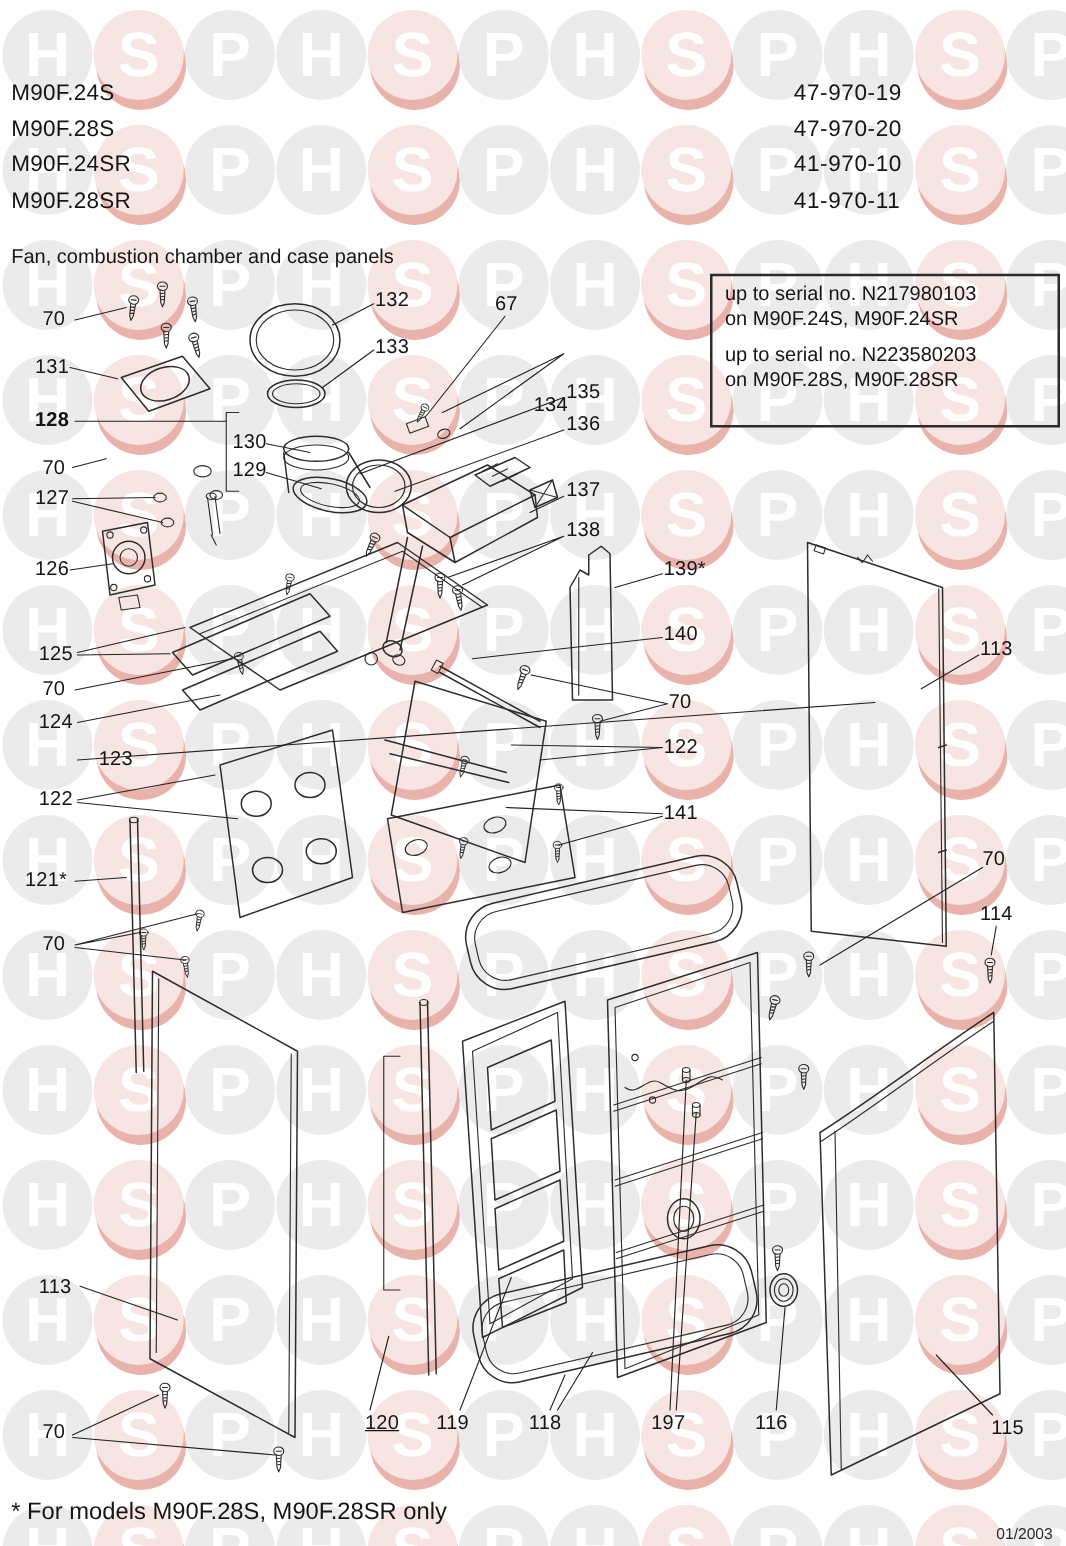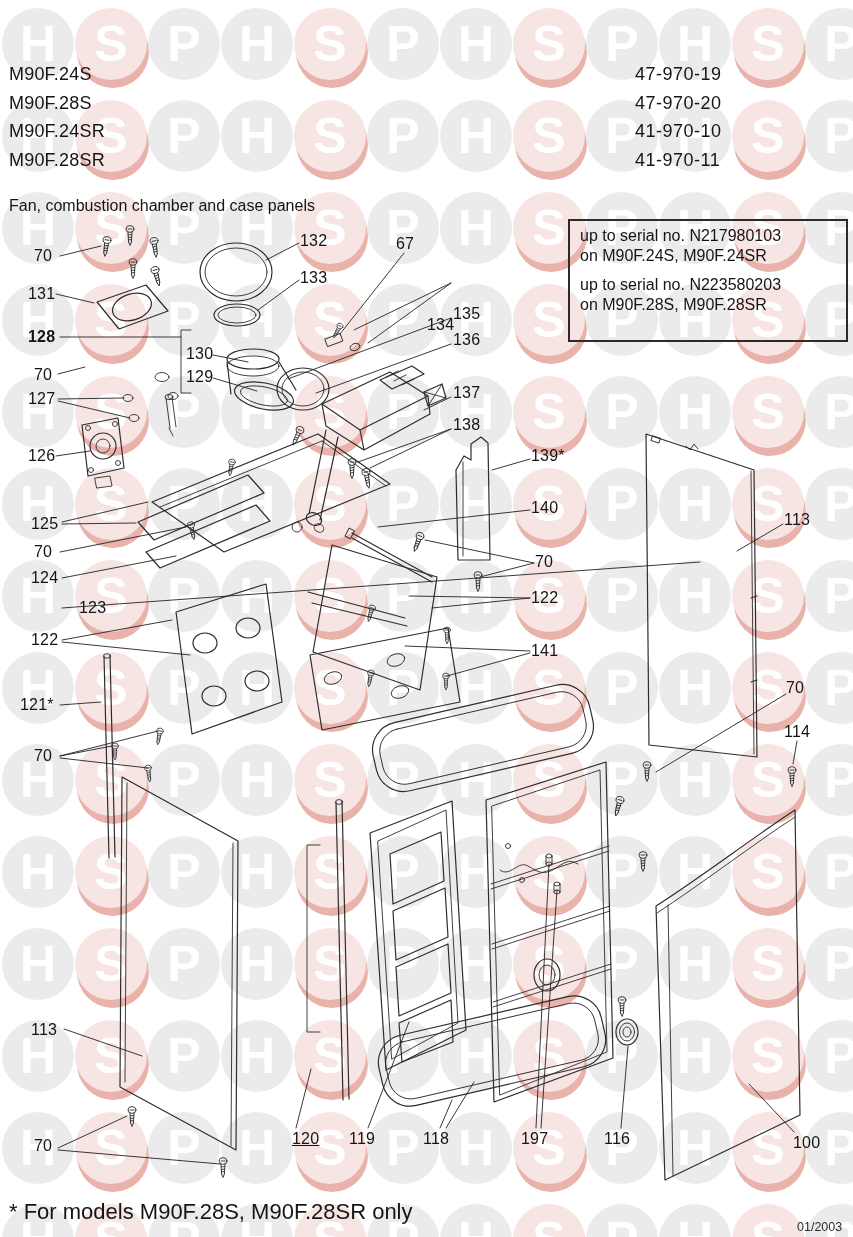--- a/index.html
+++ b/index.html
@@ -22,21 +22,21 @@
   .txt{position:absolute;z-index:2;white-space:nowrap;}
   .hdr-row{position:absolute;left:0;top:0;height:29px;}
   .hdr-name{position:absolute;left:9px;font-size:18px;letter-spacing:0.2px;}
   .hdr-code{position:absolute;left:635px;font-size:18px;letter-spacing:0.5px;}
   .page-title{left:9px;top:197px;font-size:16px;}
   .serial-box{position:absolute;left:568px;top:219px;width:258px;z-index:2;
     border:2px solid #2b2b2b;padding:5px 8px 7px 10px;background:transparent;}
   .serial-note{font-size:16px;line-height:20px;margin:0 0 9px 0;}
   .serial-note:last-child{margin-bottom:18px;}
   .callout{position:absolute;z-index:2;font-size:16px;letter-spacing:0.2px;}
-  .footnote{left:9px;top:1199px;font-size:22px;}
+  .footnote{left:9px;top:1199px;font-size:19px;}
   .date-stamp{left:797px;top:1220px;font-size:12.5px;color:#2a2a2a;}
 </style>
 </head>
 <body>
 
 <div class="page">
 
   <div class="wm-layer">
       <div class="wm-circle" style="left: 2px; top: 8px; width: 72px; height: 72px; background: rgb(235, 235, 235); color: rgb(255, 255, 255);">H</div>
       <div class="wm-shadow" style="left: 77px; top: 16px; width: 72px; height: 72px; background: rgb(233, 178, 171);"></div>
@@ -557,18 +557,18 @@
   <span class="callout" style="left:784px;top:511px;">113</span>
   <span class="callout" style="left:786px;top:679px;">70</span>
   <span class="callout" style="left:784px;top:723px;">114</span>
   <span class="callout" style="left:31px;top:1021px;">113</span>
   <span class="callout" style="left:34px;top:1137px;">70</span>
   <span class="callout" style="left:292px;top:1130px;text-decoration:underline;">120</span>
   <span class="callout" style="left:349px;top:1130px;">119</span>
   <span class="callout" style="left:423px;top:1130px;">118</span>
   <span class="callout" style="left:521px;top:1130px;">197</span>
   <span class="callout" style="left:604px;top:1130px;">116</span>
-  <span class="callout" style="left:793px;top:1134px;">100</span>
+  <span class="callout" style="left:793px;top:1134px;">115</span>
 
   <div class="txt footnote">* For models M90F.28S, M90F.28SR only</div>
   <div class="txt date-stamp">01/2003</div>
 
 </div>
 
 </body></html>

